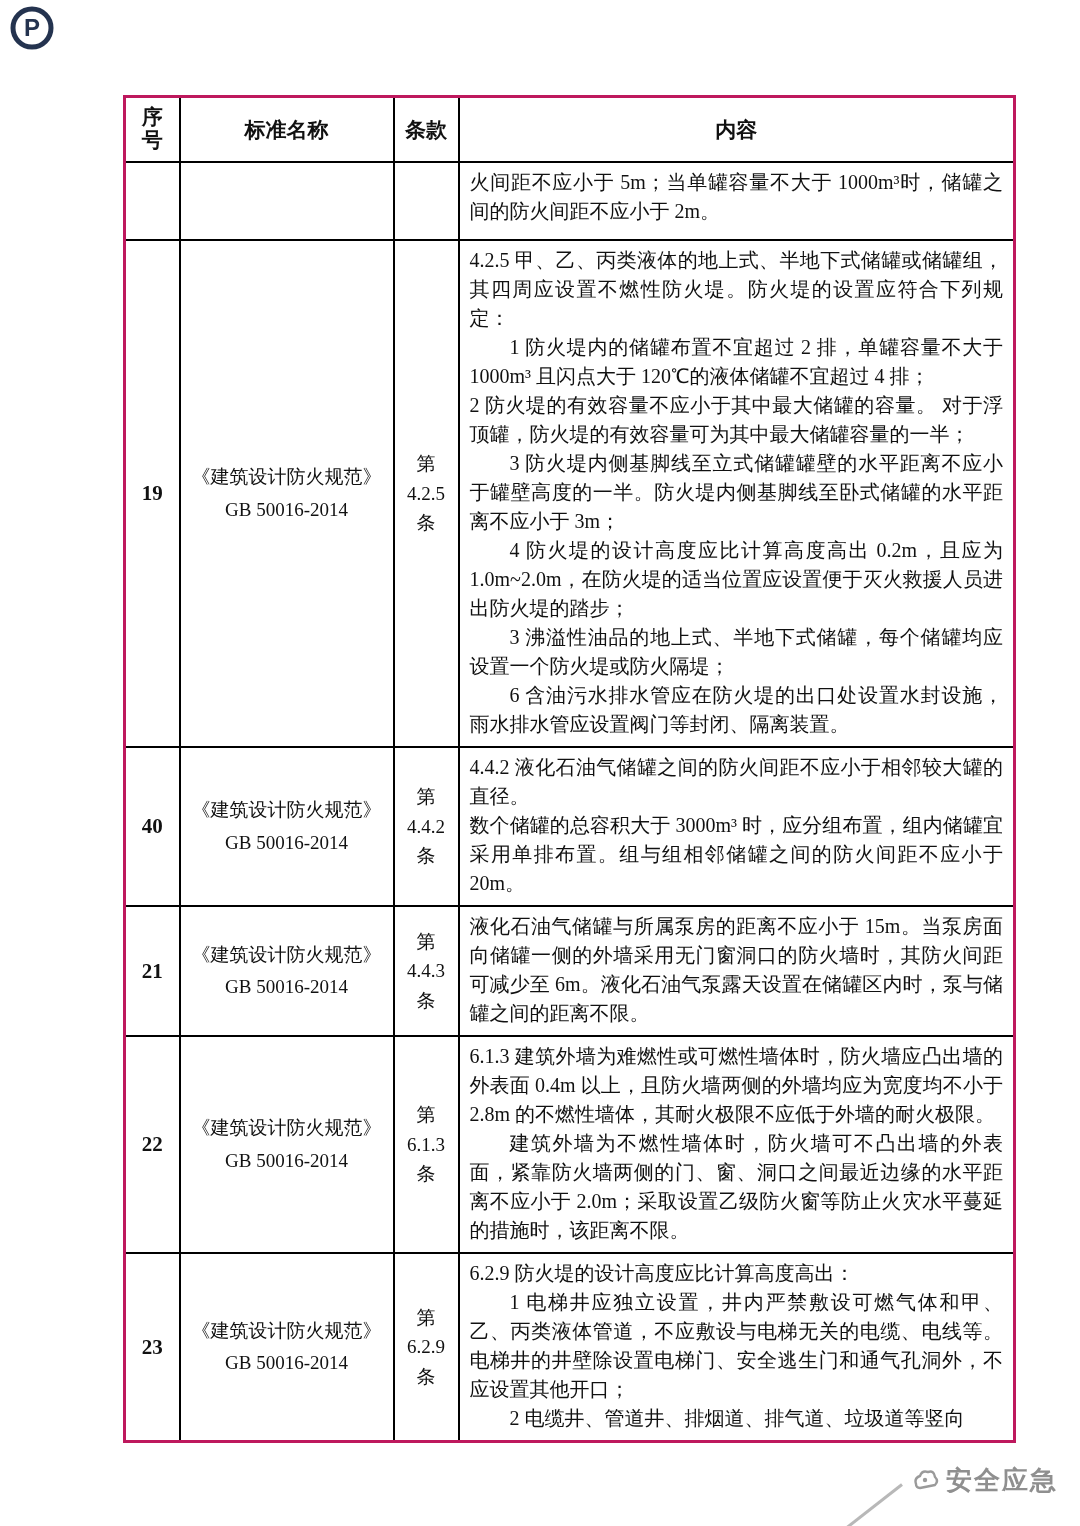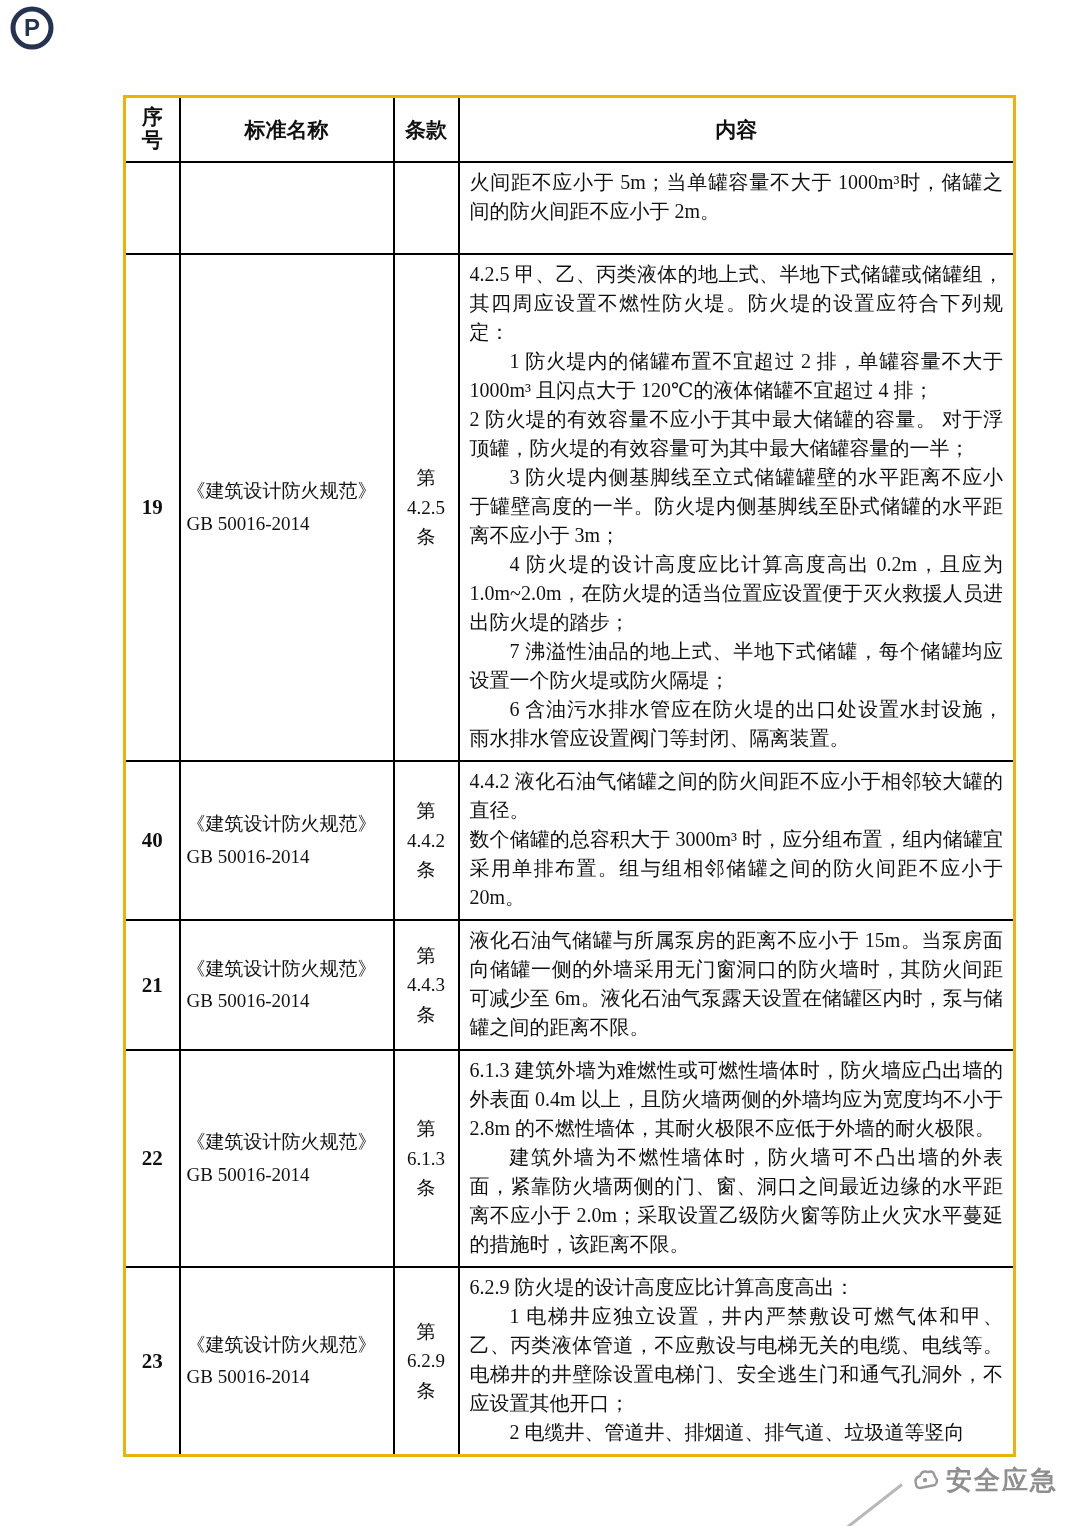--- a/index.html
+++ b/index.html
@@ -23,54 +23,55 @@
     font-weight:bold; font-size:30px; letter-spacing:1px;
     color:#24334f;
   }
 
   
   .doc-table {
     position:absolute; left:123px; top:95px;
     width:890px;
     border-collapse:collapse;
     table-layout:fixed;
-    border:3px solid #eab308;
+    border:3px solid #be185d;
+    font-family:Liberation Serif, serif;
   }
   .doc-table th, .doc-table td {
     border:2px solid #000;
     box-sizing:border-box;
   }
   .doc-table th {
     font-size:21px; font-weight:bold;
     text-align:center; padding:8px 2px;
     height:52px; vertical-align:middle;
   }
   .wrap2 { display:inline-block; width:1.1em; word-break:break-all; line-height:1.1; }
 
   .col-no {
     text-align:center; font-weight:bold; font-size:21px;
     vertical-align:middle;
     margin-left:13px;
   }
   .col-std {
-    text-align:left; font-size:19px; line-height:1.7;
+    text-align:center; font-size:19px; line-height:1.7;
     vertical-align:middle; padding:4px 6px;
   }
   .col-clause {
     text-align:center; font-size:19px; line-height:1.55;
     vertical-align:middle; padding:4px 2px;
   }
   .col-content {
     padding:5px 10px 7px 10px;
     font-size:20px; line-height:29px;
     text-align:justify; vertical-align:top;
   }
   .para { margin:0; }
   .para.indent { text-indent:2em; }
-  #table-body tr:first-child .col-content { height:92px; }
+  #table-body tr:first-child .col-content { height:78px; }
 
   
   .watermark {
     position:absolute; right:22px; bottom:28px;
     display:flex; align-items:center; gap:6px;
     color:#8f8f8f;
   }
   .wm-line {
     position:absolute; right:178px; bottom:40px;
     width:92px; height:3px; background:#b8b8b8;
@@ -129,21 +130,21 @@
           <div>第</div>
           <div>4.2.5</div>
           <div>条</div>
         </td>
         <td class="col-content">
           <div class="para">4.2.5 甲、乙、丙类液体的地上式、半地下式储罐或储罐组，其四周应设置不燃性防火堤。防火堤的设置应符合下列规定：</div>
           <div class="para indent">1 防火堤内的储罐布置不宜超过 2 排，单罐容量不大于 1000m³ 且闪点大于 120℃的液体储罐不宜超过 4 排；</div>
           <div class="para">2 防火堤的有效容量不应小于其中最大储罐的容量。 对于浮顶罐，防火堤的有效容量可为其中最大储罐容量的一半；</div>
           <div class="para indent">3 防火堤内侧基脚线至立式储罐罐壁的水平距离不应小于罐壁高度的一半。防火堤内侧基脚线至卧式储罐的水平距离不应小于 3m；</div>
           <div class="para indent">4 防火堤的设计高度应比计算高度高出 0.2m，且应为 1.0m~2.0m，在防火堤的适当位置应设置便于灭火救援人员进出防火堤的踏步；</div>
-          <div class="para indent">7 沸溢性油品的地上式、半地下式储罐，每个储罐均应设置一个防火堤或防火隔堤；</div>
+          <div class="para indent">3 沸溢性油品的地上式、半地下式储罐，每个储罐均应设置一个防火堤或防火隔堤；</div>
           <div class="para indent">6 含油污水排水管应在防火堤的出口处设置水封设施，雨水排水管应设置阀门等封闭、隔离装置。</div>
         </td>
       </tr>
       <tr>
         <td class="col-no">40</td>
         <td class="col-std">
           <div>《建筑设计防火规范》</div>
           <div>GB 50016-2014</div>
         </td>
         <td class="col-clause">

